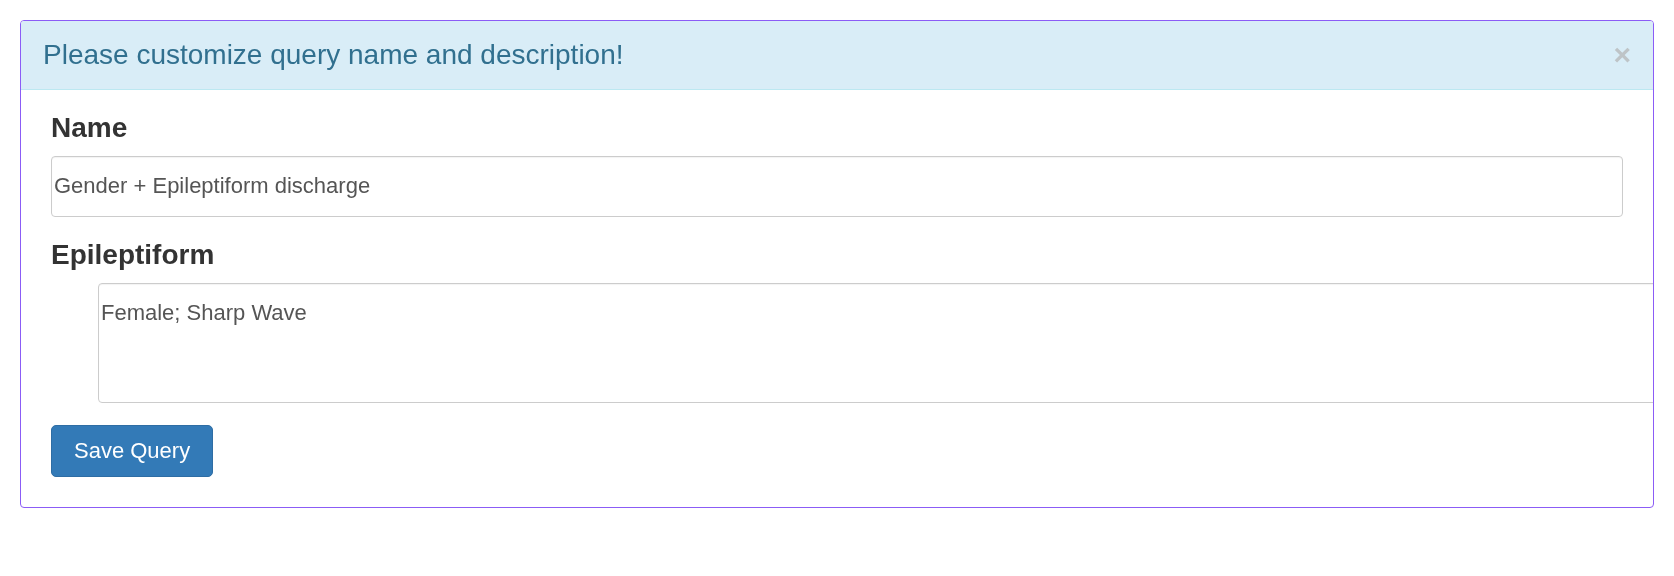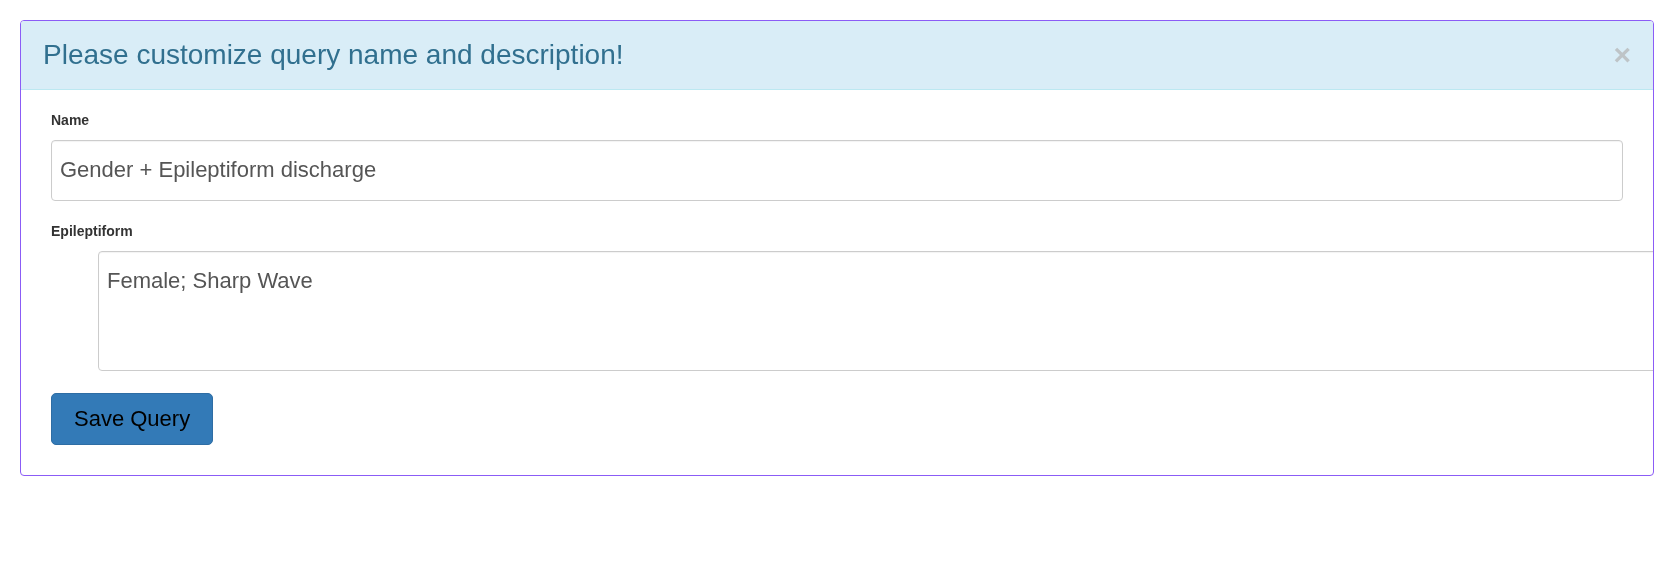--- a/index.html
+++ b/index.html
@@ -44,27 +44,27 @@
     .panel-body {
       padding: 22px 30px 30px;
     }
     .form-group {
       margin-bottom: 22px;
     }
     .form-label {
       display: block;
       font-weight: bold;
       color: #333;
-      font-size: 14px;
+      font-size: 28px;
       margin-bottom: 12px;
     }
     .form-control {
       display: block;
       width: 100%;
-      padding: 14px 8px;
+      padding: 14px 2px;
       font-size: 22px;
       line-height: 1.4;
       color: #555;
       background-color: #fff;
       border: 1px solid #ccc;
       border-radius: 4px;
       box-shadow: inset 0 1px 1px rgba(0,0,0,0.05);
       font-family: inherit;
     }
     textarea.form-control {
@@ -77,21 +77,21 @@
       padding: 12px 22px;
       font-size: 22px;
       font-weight: 400;
       line-height: 1.2;
       text-align: center;
       white-space: nowrap;
       vertical-align: middle;
       cursor: pointer;
       background-color: #337ab7;
       border: 1px solid #2e6da4;
-      color: #000000;
+      color: #ffffff;
       border-radius: 5px;
       font-family: inherit;
     }
   </style>
 </head>
 <body>
 
 <div class="panel">
   <div class="panel-heading">
     <span class="panel-title">Please customize query name and description!</span>

